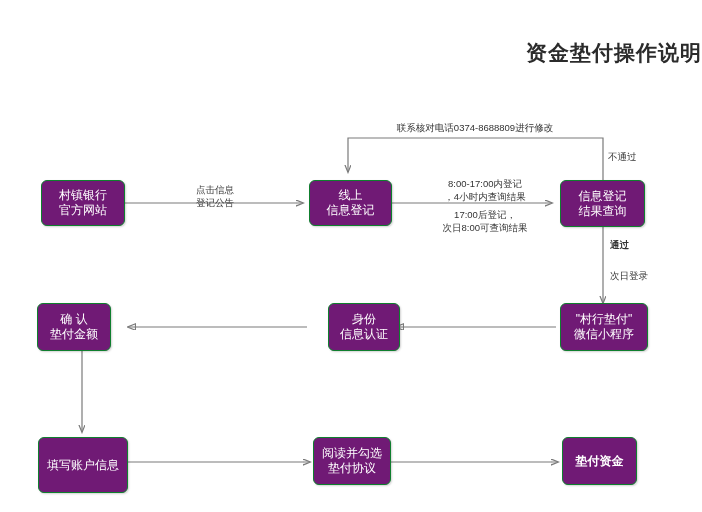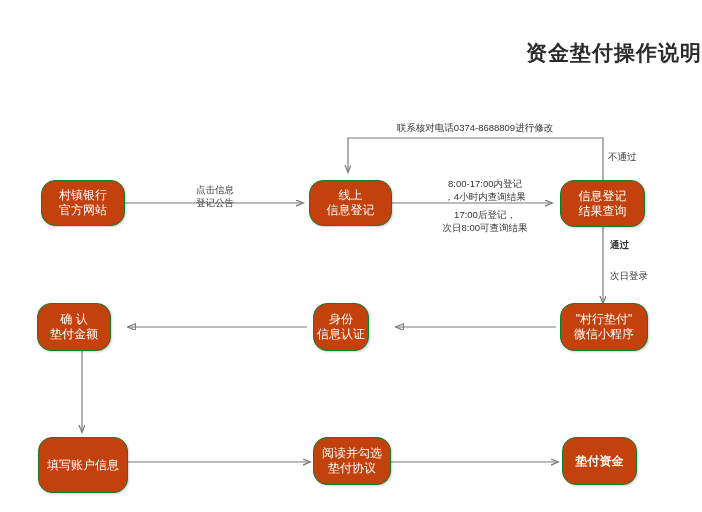--- a/index.html
+++ b/index.html
@@ -26,23 +26,23 @@
     width: 702px;
     text-align: right;
     font-size: 21px;
     font-weight: bold;
     color: #2b2b2b;
     letter-spacing: 1px;
     line-height: 26px;
   }
   .node {
     position: absolute;
-    background: #c2410c;
+    background: #701a75;
     border: 1px solid #0f7f2e;
-    border-radius: 14px;
+    border-radius: 6px;
     color: #ffffff;
     font-size: 12px;
     line-height: 15px;
     display: flex;
     align-items: center;
     justify-content: center;
     text-align: center;
     box-sizing: border-box;
     box-shadow: 1px 1px 2px rgba(0,0,0,0.18);
     white-space: pre-line;
@@ -108,21 +108,21 @@
 
   <div class="node" style="left:309px; top:180px; width:83px; height:46px;">线上
 信息登记</div>
 
   <div class="node" style="left:560px; top:180px; width:85px; height:47px;">信息登记
 结果查询</div>
 
   <div class="node" style="left:37px; top:303px; width:74px; height:48px;">确 认
 垫付金额</div>
 
-  <div class="node" style="left:313px; top:303px; width:56px; height:48px;">身份
+  <div class="node" style="left:328px; top:303px; width:72px; height:48px;">身份
 信息认证</div>
 
   <div class="node" style="left:560px; top:303px; width:88px; height:48px;">"村行垫付"
 微信小程序</div>
 
   <div class="node" style="left:38px; top:437px; width:90px; height:56px;">填写账户信息</div>
 
   <div class="node" style="left:313px; top:437px; width:78px; height:48px;">阅读并勾选
 垫付协议</div>
 

